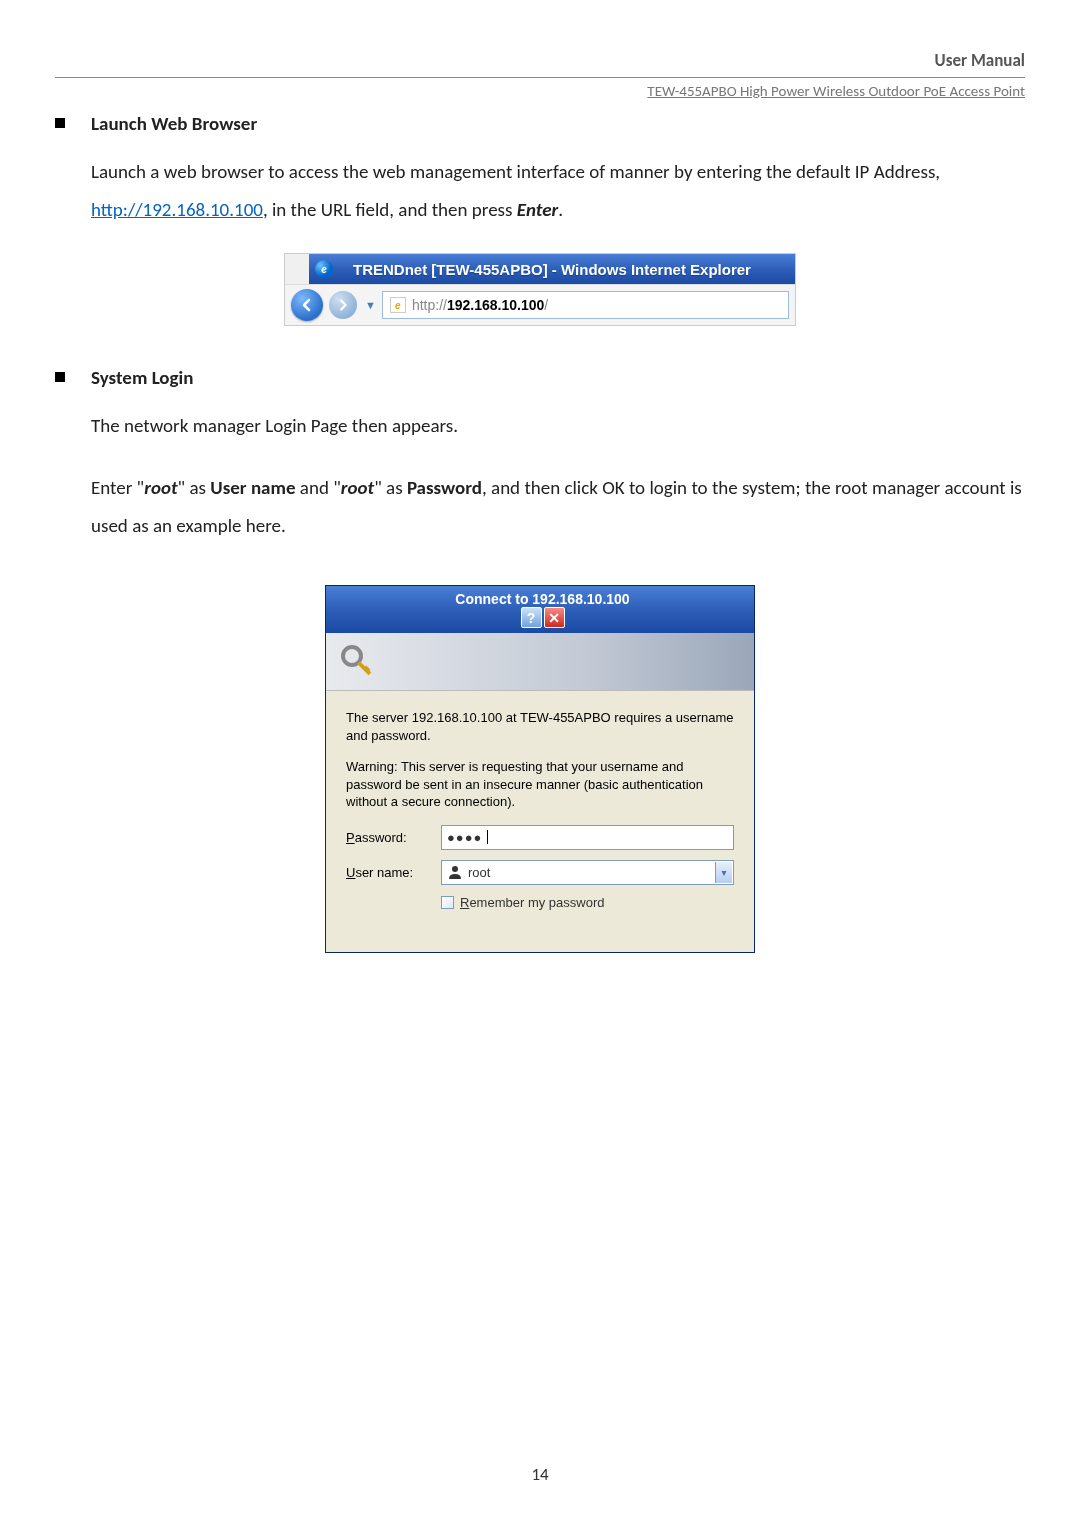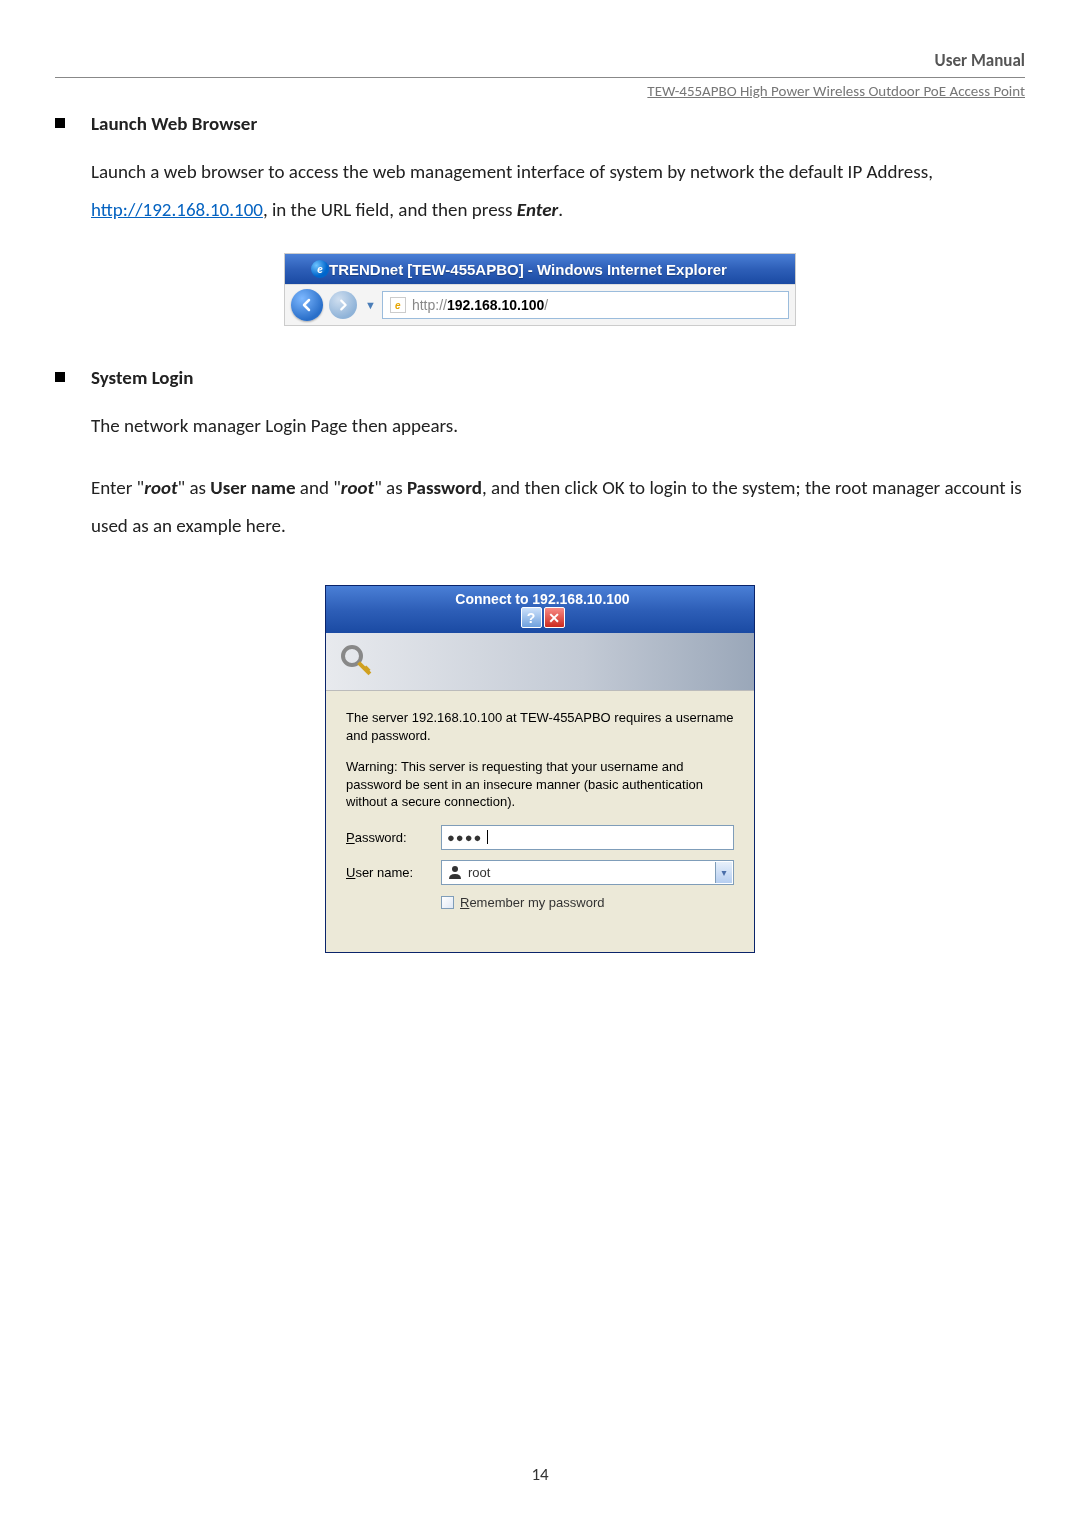--- a/index.html
+++ b/index.html
@@ -68,24 +68,25 @@
     
     .ie-mockup {
       margin: 0 auto 40px;
       width: 512px;
       border: 1px solid #ccc;
       background: #f0f0f0;
     }
     .ie-title-bar {
       background: linear-gradient(180deg, #4a7fd6 0%, #2e5fb8 50%, #1a4aa3 100%);
       color: #fff;
-      padding: 6px 26px;
-      display: flex;
-      align-items: center;
-      gap: 0;
+      padding: 6px 6px;
+      display: flex;
+      align-items: center;
+      gap: 20px;
+      margin-left: 24px;
     }
     .ie-e-icon {
       width: 18px;
       height: 18px;
       background: radial-gradient(circle at 30% 30%, #6ec3ff 0%, #0066cc 60%);
       border-radius: 50%;
       display: flex;
       align-items: center;
       justify-content: center;
       font-size: 11px;
@@ -334,21 +335,21 @@
 </div>
 <div class="divider"></div>
 <div class="product-name">TEW-455APBO High Power Wireless Outdoor PoE Access Point</div>
 
 <div class="bullet-section">
   <div class="bullet"></div>
   <div class="section-heading">Launch Web Browser</div>
 </div>
 
 <div class="body-text">
-  <span>Launch a web browser to access the web management interface of system by network the default IP Address, </span><a href="#">http://192.168.10.100</a><span>, in the URL field, and then press </span><span class="bolditalic">Enter</span><span>.</span>
+  <span>Launch a web browser to access the web management interface of manner by entering the default IP Address, </span><a href="#">http://192.168.10.100</a><span>, in the URL field, and then press </span><span class="bolditalic">Enter</span><span>.</span>
 </div>
 
 <div class="ie-mockup">
   <div class="ie-title-bar">
     <div class="ie-e-icon"></div>
     <div class="ie-title-text">TRENDnet [TEW-455APBO] - Windows Internet Explorer</div>
   </div>
   <div class="ie-nav-bar">
     <div class="ie-back-btn">
       <svg width="16" height="16" viewBox="0 0 16 16">

